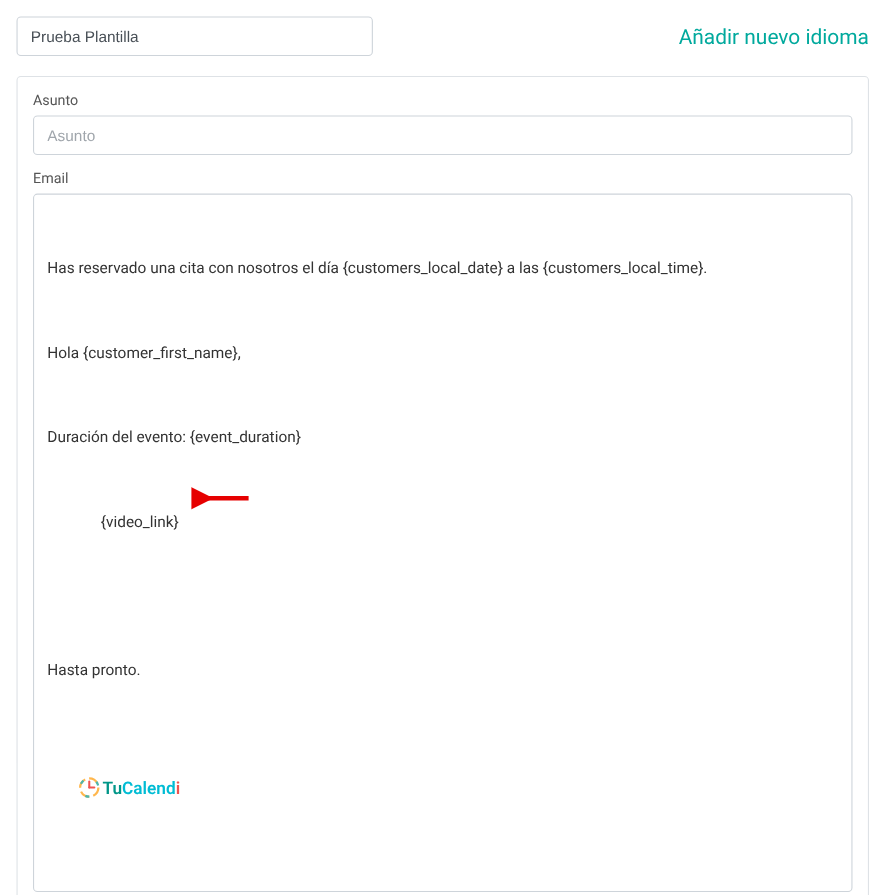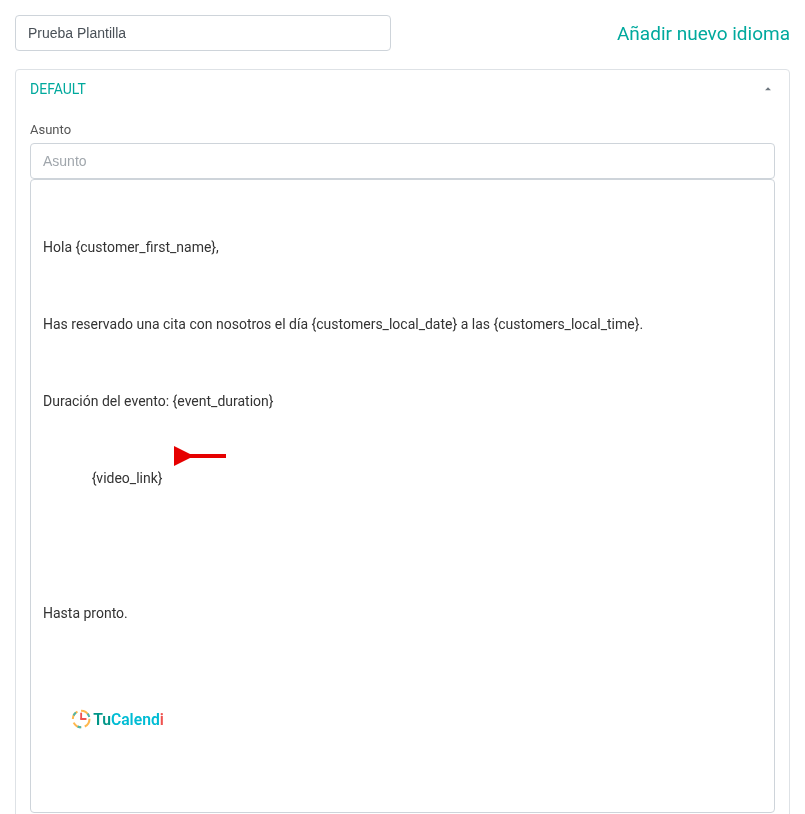--- a/index.html
+++ b/index.html
@@ -11,21 +11,21 @@
       padding: 15px;
       width: 805px;
     }
     .top-row {
       display: flex;
       justify-content: space-between;
       align-items: center;
       margin-bottom: 18px;
     }
     .template-name-input {
-      width: 376px;
+      width: 324px;
       height: 36px;
       padding: 8px 12px;
       border: 1px solid #ced4da;
       border-radius: 4px;
       font-size: 14px;
       color: #495057;
     }
     .add-lang-link {
       color: #00a99d;
       font-size: 19px;
@@ -105,34 +105,29 @@
   </style>
 </head>
 <body>
 
 <div class="top-row">
   <input type="text" class="template-name-input" value="Prueba Plantilla" style="">
   <span class="add-lang-link">Añadir nuevo idioma</span>
 </div>
 
 <div class="panel">
-  <div class="panel-header">
-    <span class="panel-header-title">DEFAULT</span>
-    <svg class="chevron-icon" viewBox="0 0 24 24">
-      <path d="M7 14l5-5 5 5z"></path>
-    </svg>
-  </div>
 
   <div class="panel-body">
     <label class="field-label">Asunto</label>
     <input type="text" class="text-input" placeholder="Asunto" style="">
 
+    <label class="field-label">Email</label>
     <div class="email-editor">
+      <p>Has reservado una cita con nosotros el día {customers_local_date} a las {customers_local_time}.</p>
       <p>Hola {customer_first_name},</p>
-      <p>Has reservado una cita con nosotros el día {customers_local_date} a las {customers_local_time}.</p>
       <p>Duración del evento: {event_duration}</p>
       <p class="video-link-row">
         <span>{video_link}</span>
         <svg class="arrow-svg" width="56" height="24">
           <defs>
             <marker id="ah" markerWidth="8" markerHeight="8" refX="2" refY="4" orient="auto">
               <path d="M8,0 L0,4 L8,8 Z" fill="#e60000"></path>
             </marker>
           </defs>
           <line x1="52" y1="12" x2="12" y2="12" stroke="#e60000" stroke-width="4" marker-end="url(#ah)"></line>

